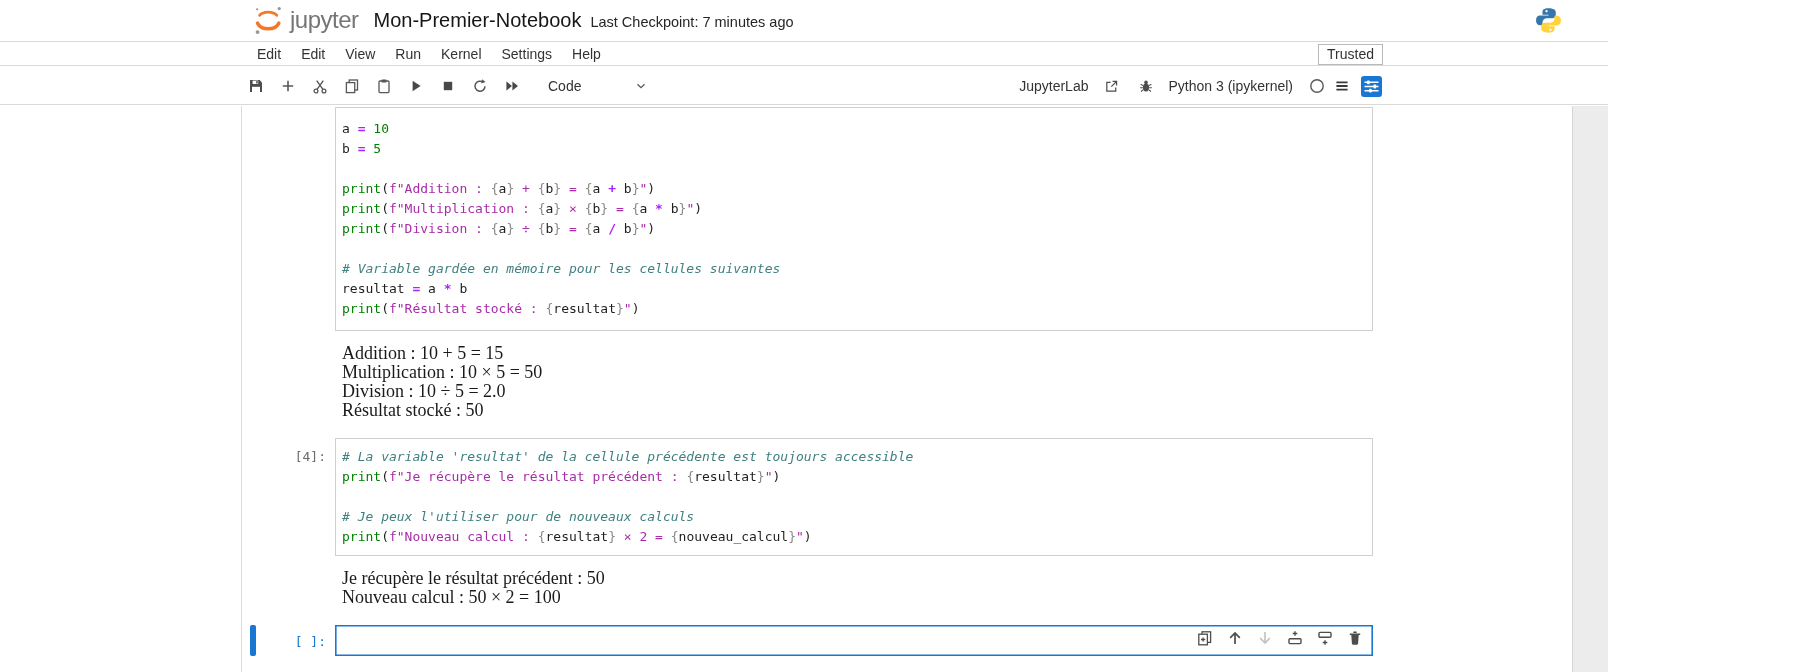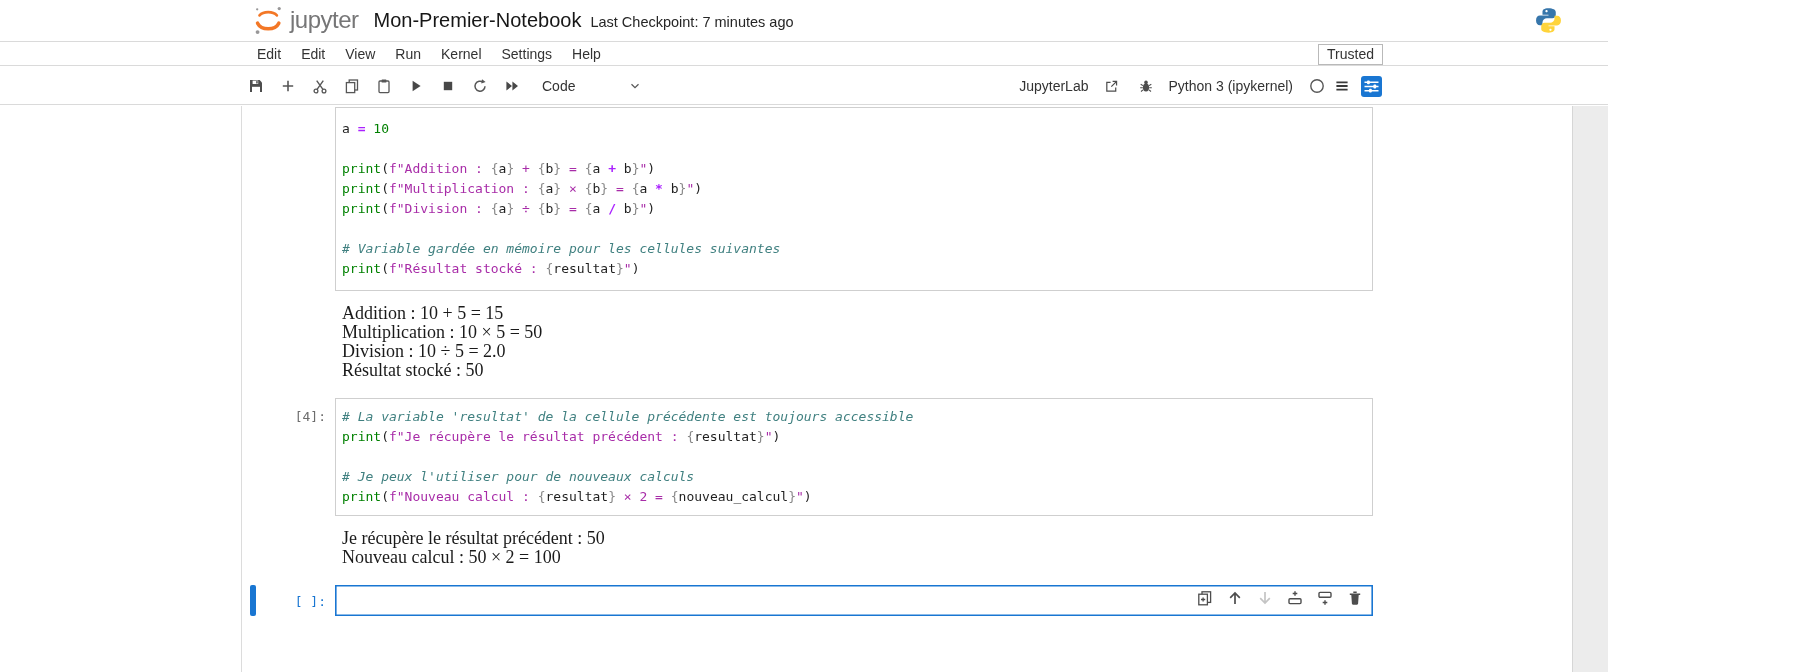--- a/index.html
+++ b/index.html
@@ -26,21 +26,21 @@
     display:flex;align-items:center;padding-left:247px;font-size:14px;color:#333}
   .menu-item{padding:3px 10px;cursor:pointer}
   .trusted-btn{position:absolute;right:225px;top:2px;font-size:14px;color:#333;background:#fff;
     border:1px solid #b9b9b9;padding:1px 8px 2px;cursor:pointer;font-family:inherit}
 
   
   .toolbar{position:absolute;top:67px;left:0;right:0;height:38px;border-bottom:1px solid var(--c-divider);
     display:flex;align-items:center;padding-left:248px;gap:16px}
   .tbtn{width:16px;height:16px;border:none;background:none;padding:0;color:#575757;cursor:pointer;
     display:flex;align-items:center;justify-content:center;flex:none}
-  .cell-type{display:flex;align-items:center;justify-content:space-between;width:100px;margin-left:6px;
+  .cell-type{display:flex;align-items:center;justify-content:space-between;width:100px;margin-left:12px;
     font-size:14px;color:#333;cursor:pointer}
   .tb-right{position:absolute;right:226px;top:0;height:38px;display:flex;align-items:center}
   .jlab-link{display:flex;align-items:center;gap:16px;font-size:14px;color:#333;cursor:pointer}
   .bug-btn{margin-left:19px}
   .kernel-name{margin-left:14px;font-size:14px;color:#333;cursor:pointer}
   .kernel-status{margin-left:16px}
   .burger-btn{margin-left:9px}
   .toc-btn{margin-left:11px;width:21px;height:21px}
 
   
@@ -208,26 +208,28 @@
   </div>
 
   <div class="notebook">
     <div class="nb-line"></div>
     <div class="cells">
         <div class="cell-row cell">
           <div class="collapser"></div>
           <div class="prompt"></div>
           <div class="editor">
             <div class="cm-line"><span class="tk-df">a </span><span class="tk-op">=</span><span class="tk-df"> </span><span class="tk-num">10</span></div>
+            <div class="cm-line"><span class="tk-df">b </span><span class="tk-op">=</span><span class="tk-df"> </span><span class="tk-num">5</span></div>
             <div class="cm-line">&nbsp;</div>
             <div class="cm-line"><span class="tk-kw">print</span><span class="tk-df">(</span><span class="tk-str">f"Addition : </span><span class="tk-brc">{</span><span class="tk-df">a</span><span class="tk-brc">}</span><span class="tk-str"> + </span><span class="tk-brc">{</span><span class="tk-df">b</span><span class="tk-brc">}</span><span class="tk-str"> = </span><span class="tk-brc">{</span><span class="tk-df">a </span><span class="tk-op">+</span><span class="tk-df"> b</span><span class="tk-brc">}</span><span class="tk-str">"</span><span class="tk-df">)</span></div>
             <div class="cm-line"><span class="tk-kw">print</span><span class="tk-df">(</span><span class="tk-str">f"Multiplication : </span><span class="tk-brc">{</span><span class="tk-df">a</span><span class="tk-brc">}</span><span class="tk-str"> × </span><span class="tk-brc">{</span><span class="tk-df">b</span><span class="tk-brc">}</span><span class="tk-str"> = </span><span class="tk-brc">{</span><span class="tk-df">a </span><span class="tk-op">*</span><span class="tk-df"> b</span><span class="tk-brc">}</span><span class="tk-str">"</span><span class="tk-df">)</span></div>
             <div class="cm-line"><span class="tk-kw">print</span><span class="tk-df">(</span><span class="tk-str">f"Division : </span><span class="tk-brc">{</span><span class="tk-df">a</span><span class="tk-brc">}</span><span class="tk-str"> ÷ </span><span class="tk-brc">{</span><span class="tk-df">b</span><span class="tk-brc">}</span><span class="tk-str"> = </span><span class="tk-brc">{</span><span class="tk-df">a </span><span class="tk-op">/</span><span class="tk-df"> b</span><span class="tk-brc">}</span><span class="tk-str">"</span><span class="tk-df">)</span></div>
             <div class="cm-line">&nbsp;</div>
             <div class="cm-line"><span class="tk-cmt"># Variable gardée en mémoire pour les cellules suivantes</span></div>
+            <div class="cm-line"><span class="tk-df">resultat </span><span class="tk-op">=</span><span class="tk-df"> a </span><span class="tk-op">*</span><span class="tk-df"> b</span></div>
             <div class="cm-line"><span class="tk-kw">print</span><span class="tk-df">(</span><span class="tk-str">f"Résultat stocké : </span><span class="tk-brc">{</span><span class="tk-df">resultat</span><span class="tk-brc">}</span><span class="tk-str">"</span><span class="tk-df">)</span></div>
           </div>
         </div>
         <div class="cell-row outrow">
           <div class="collapser"></div>
           <div class="prompt"></div>
           <div class="output">Addition : 10 + 5 = 15
 Multiplication : 10 × 5 = 50
 Division : 10 ÷ 5 = 2.0
 Résultat stocké : 50</div>

